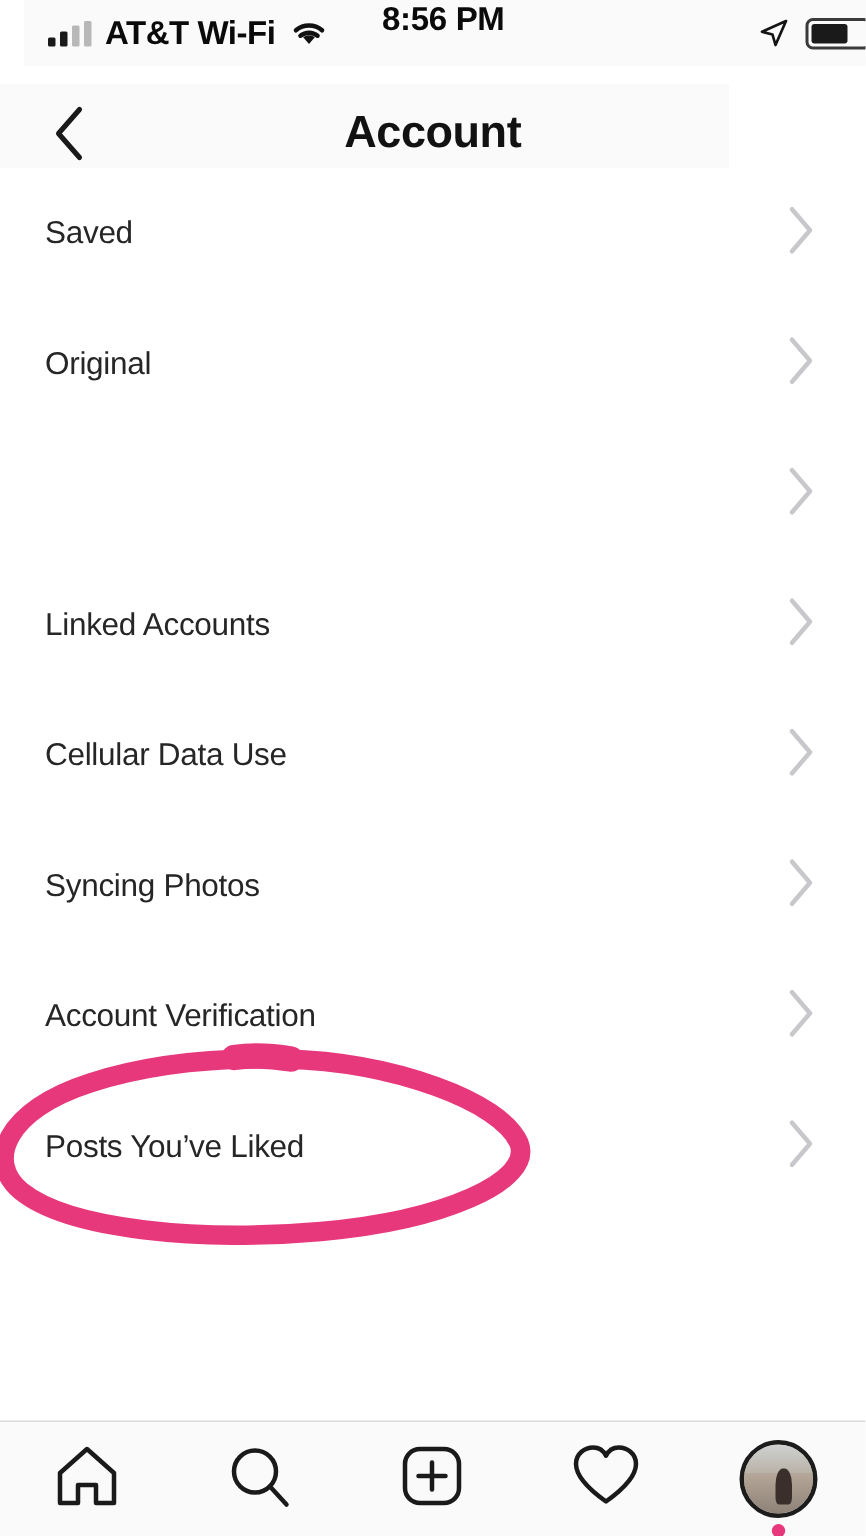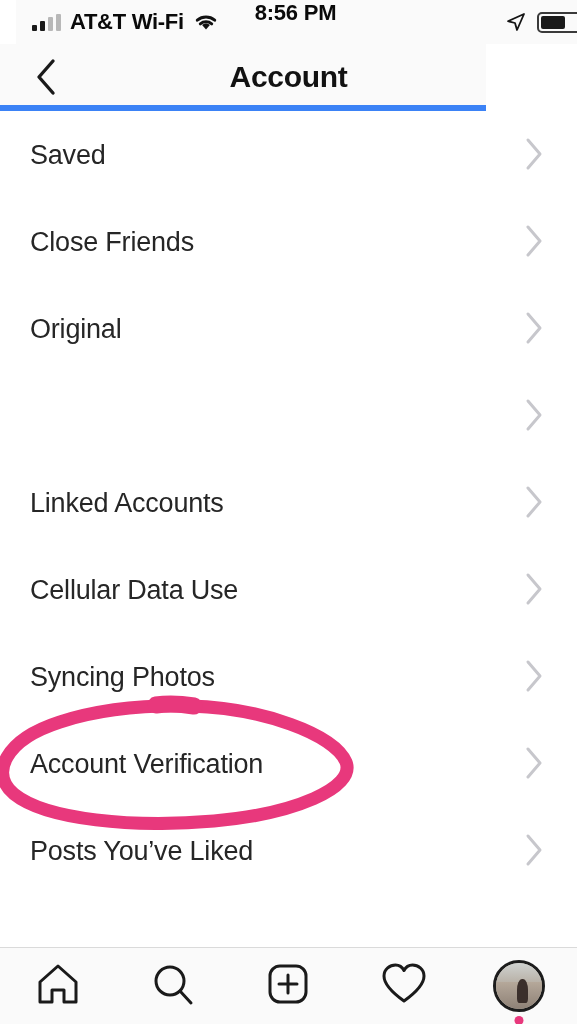--- a/index.html
+++ b/index.html
@@ -61,21 +61,21 @@
   .battery::after {
     content:""; position:absolute; right:-5px; top:6px;
     width:3px; height:8px; background:#bfbfbf; border-radius:0 2px 2px 0;
   }
   .battery-fill {
     height:13px; margin-left:2px; background:#1a1a1a; border-radius:2px;
   }
 
   
   #nav-header {
-    position:absolute; top:44px; left:0;
+    position:absolute; top:56px; left:0;
     width:486px; height:67px;
     background:#fafafa;
     border-bottom:6px solid #3b82f6;
   }
   #back-button {
     position:absolute; left:18px; top:0; height:66px;
     width:56px; display:flex; align-items:center; justify-content:center;
     cursor:pointer;
   }
   #back-button svg { display:block; }
@@ -93,21 +93,21 @@
     overflow:hidden;
   }
   .row {
     position:relative;
     height:87px;
     display:flex; align-items:center;
     padding:0 0 0 30px;
     cursor:pointer;
   }
   .row-label {
-    font-size:27px; color:#262626; font-weight:400;
+    font-size:21px; color:#262626; font-weight:400;
     letter-spacing:-0.2px; white-space:nowrap;
   }
   .row-chevron {
     position:absolute; right:33px; top:50%;
     transform:translateY(-50%);
     display:block;
   }
 
   
   #annotation-circle {
@@ -217,28 +217,20 @@
 
     <div class="row">
       <span class="row-label">Saved</span>
       <span class="row-chevron">
         <svg width="20" height="34" viewBox="0 0 20 34">
             <path d="M4 3 L16 17 L4 31" fill="none" stroke="#c7c7cc" stroke-width="3" stroke-linecap="round" stroke-linejoin="round"></path>
           </svg>
       </span>
     </div>
 
-    <div class="row">
-      <span class="row-label">Close Friends</span>
-      <span class="row-chevron">
-        <svg width="20" height="34" viewBox="0 0 20 34">
-            <path d="M4 3 L16 17 L4 31" fill="none" stroke="#c7c7cc" stroke-width="3" stroke-linecap="round" stroke-linejoin="round"></path>
-          </svg>
-      </span>
-    </div>
 
     <div class="row">
       <span class="row-label">Original</span>
       <span class="row-chevron">
         <svg width="20" height="34" viewBox="0 0 20 34">
             <path d="M4 3 L16 17 L4 31" fill="none" stroke="#c7c7cc" stroke-width="3" stroke-linecap="round" stroke-linejoin="round"></path>
           </svg>
       </span>
     </div>
 

